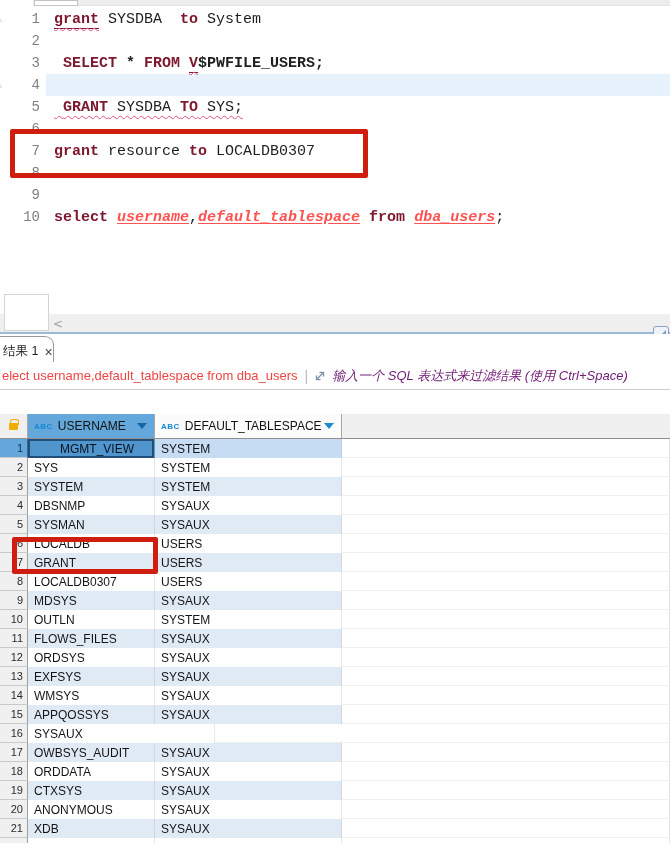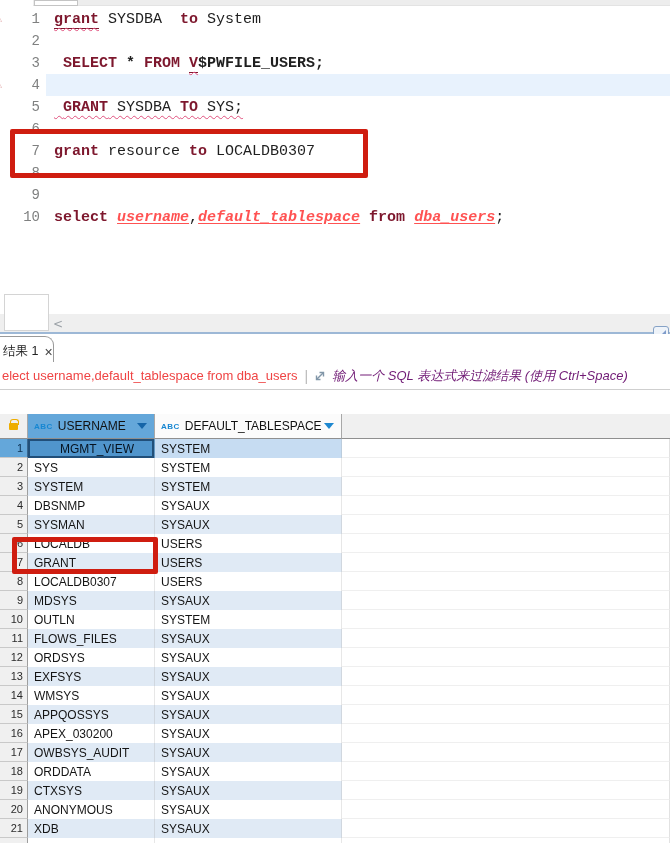--- a/index.html
+++ b/index.html
@@ -250,21 +250,20 @@
           <div class="g-fill"></div>
         </div>
         <div class="grow stripe">
           <div class="g-gutter">15</div>
           <div class="g-cell g-c1">APPQOSSYS</div>
           <div class="g-cell g-c2">SYSAUX</div>
           <div class="g-fill"></div>
         </div>
         <div class="grow plain">
           <div class="g-gutter">16</div>
-          <div class="g-cell g-c1">APEX_030200</div>
           <div class="g-cell g-c2">SYSAUX</div>
           <div class="g-fill"></div>
         </div>
         <div class="grow stripe">
           <div class="g-gutter">17</div>
           <div class="g-cell g-c1">OWBSYS_AUDIT</div>
           <div class="g-cell g-c2">SYSAUX</div>
           <div class="g-fill"></div>
         </div>
         <div class="grow plain">

